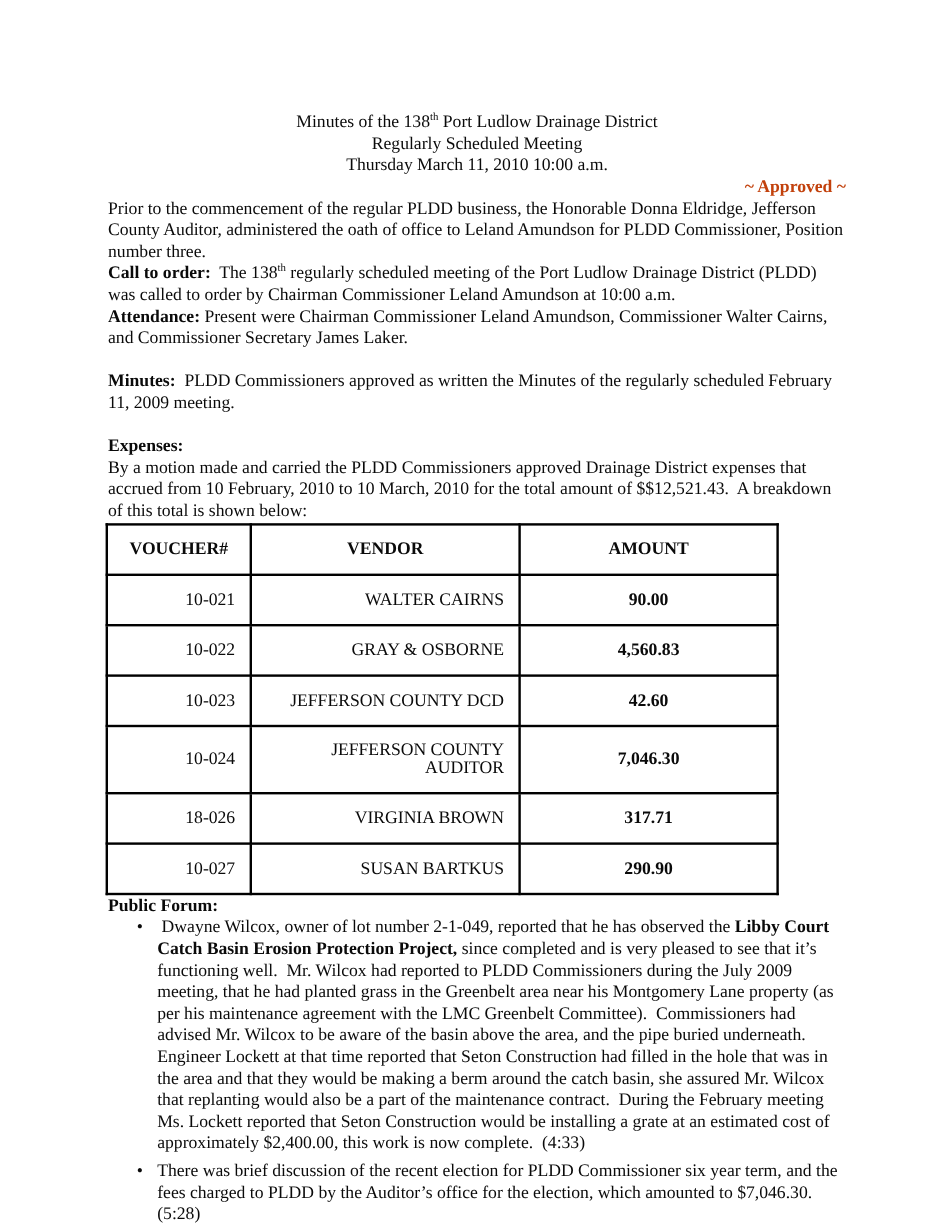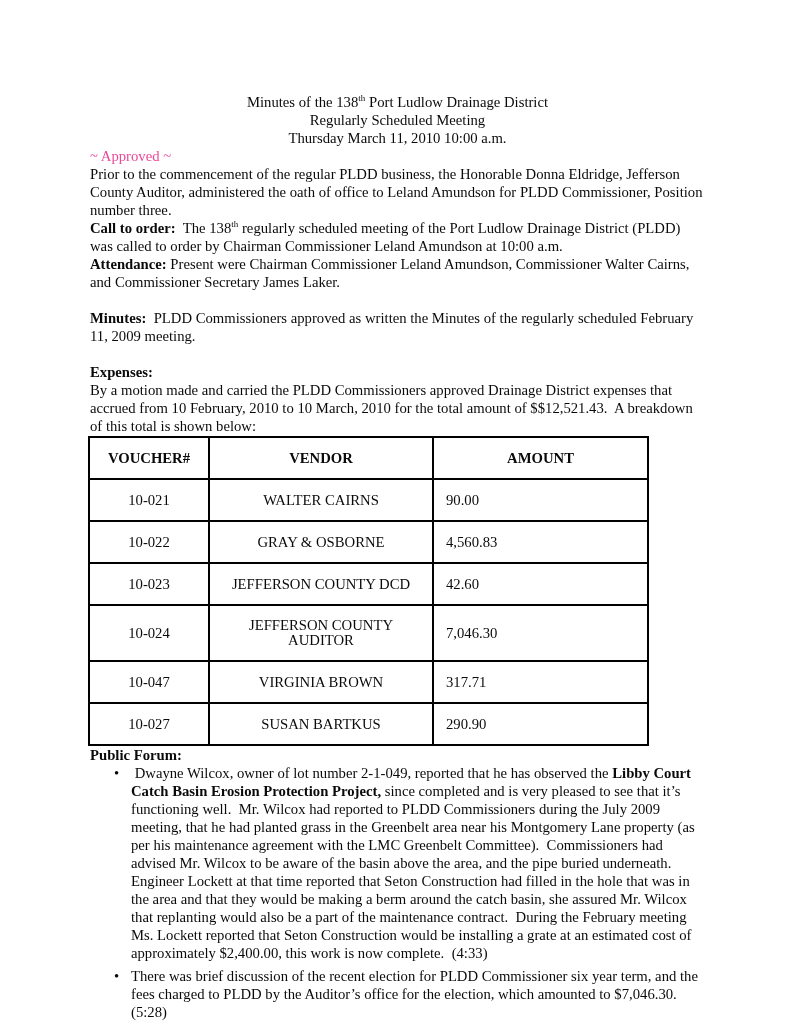--- a/index.html
+++ b/index.html
@@ -29,23 +29,23 @@
   .title-block {
     text-align: center;
   }
   .bold { font-weight: 700; }
   sup.ord {
     font-size: 9px;
     line-height: 0;
     vertical-align: super;
   }
   .approved {
-    color: #ec4899;
-    font-weight: 400;
-    text-align: left;
+    color: #c2410c;
+    font-weight: 700;
+    text-align: right;
   }
   .sect { }
   table.expense {
     border-collapse: collapse;
     table-layout: fixed;
     width: 559px;
     margin-left: -2px;
     margin-top: 1px;
   }
   table.expense th, table.expense td {
@@ -53,24 +53,25 @@
     height: 16px;
     padding: 12px;
     line-height: 15px;
     font-size: 14.7px;
     overflow: hidden;
   }
   table.expense th {
     font-weight: 700;
     text-align: center;
   }
-  td.c { text-align: center; }
+  td.c { text-align: right; }
   td.amount {
-    text-align: left;
+    text-align: center;
     padding-right: 28px;
+    font-weight: bold;
   }
   ul.pf-list {
     margin: 0;
     padding: 0 0 0 41px;
     list-style: none;
   }
   ul.pf-list li {
     position: relative;
     white-space: pre-wrap;
   }
@@ -130,21 +131,21 @@
         <td class="c">10-023</td>
         <td class="c">JEFFERSON COUNTY DCD</td>
         <td class="amount">42.60</td>
       </tr>
       <tr>
         <td class="c">10-024</td>
         <td class="c">JEFFERSON COUNTY AUDITOR</td>
         <td class="amount">7,046.30</td>
       </tr>
       <tr>
-        <td class="c">10-047</td>
+        <td class="c">18-026</td>
         <td class="c">VIRGINIA BROWN</td>
         <td class="amount">317.71</td>
       </tr>
       <tr>
         <td class="c">10-027</td>
         <td class="c">SUSAN BARTKUS</td>
         <td class="amount">290.90</td>
       </tr>
     </tbody>
   </table>

